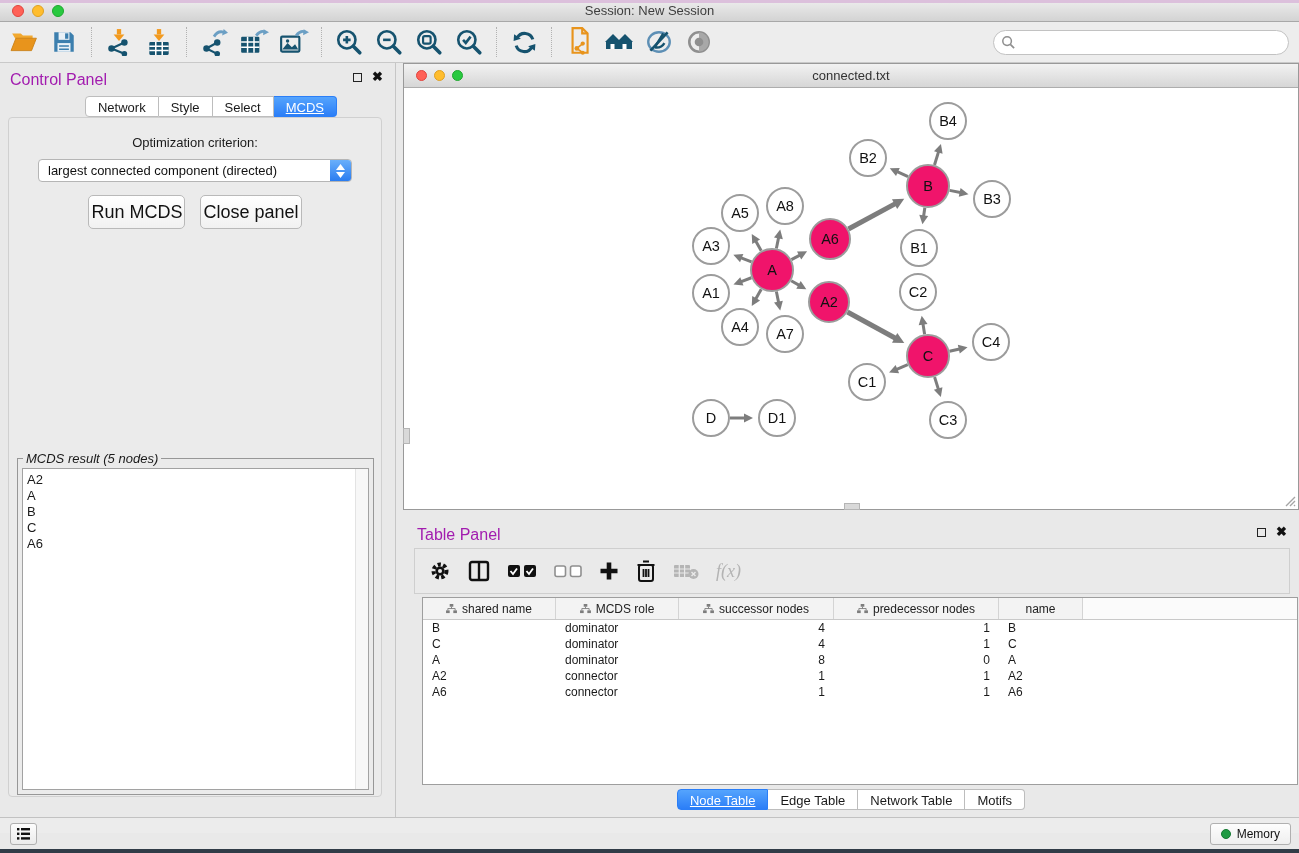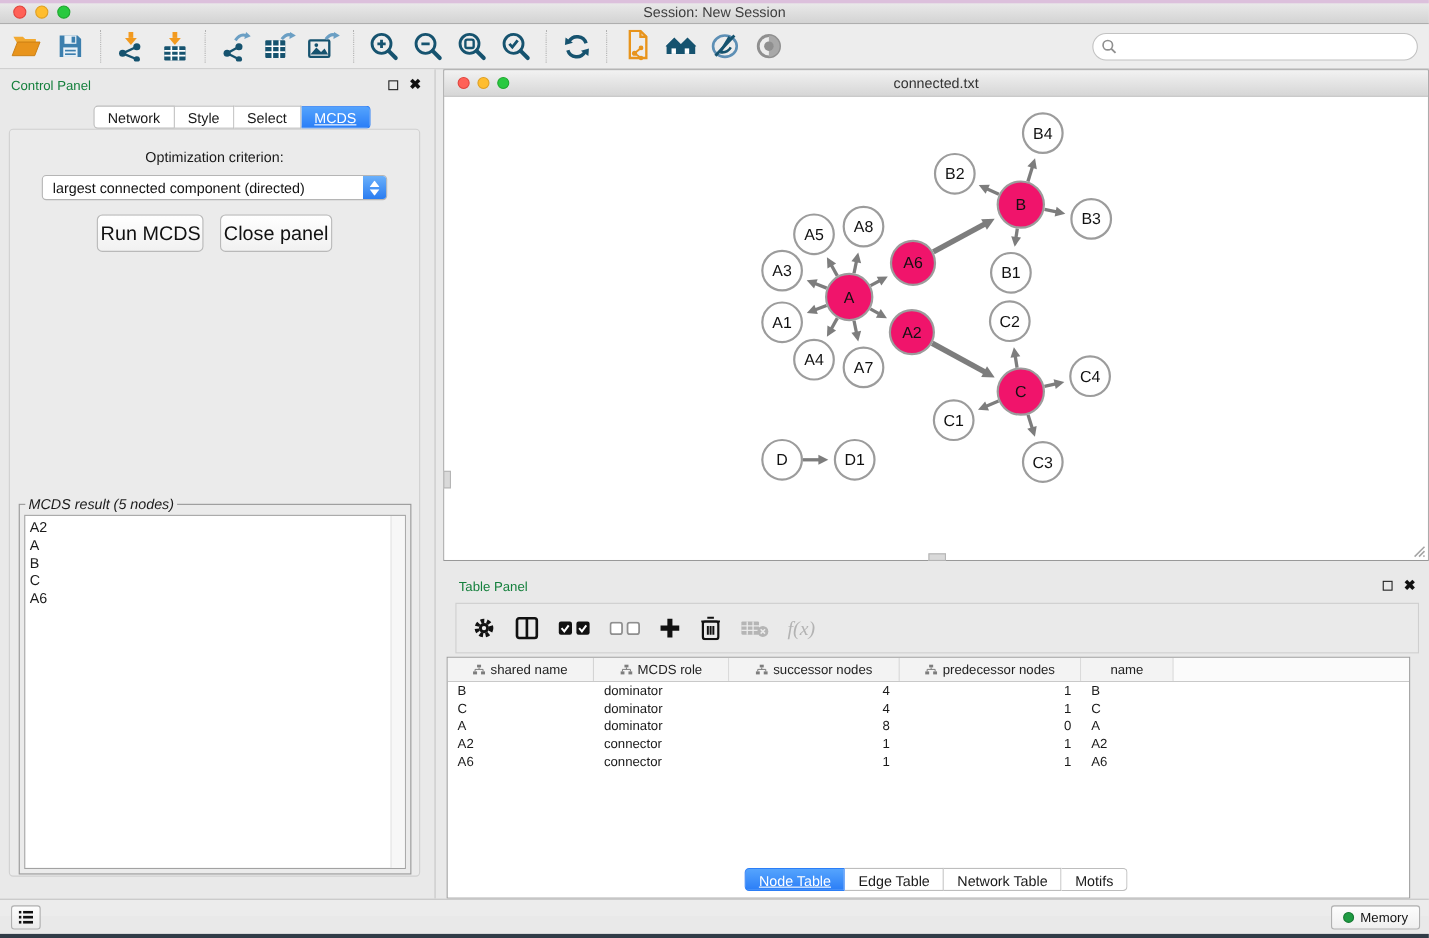--- a/index.html
+++ b/index.html
@@ -22,21 +22,21 @@
     background:#ededed; border-bottom:1px solid #c9c9c9; display:flex; align-items:center; padding-left:4px; }
   .tb-btn { width:40px; height:36px; display:flex; align-items:center; justify-content:center; }
   .tb-sep { width:1px; height:30px; border-left:1px dotted #b2b2b2; margin:0 7px; }
   .search-wrap { position:absolute; right:10px; top:8px; width:296px; height:25px;
     border:1px solid #c2c2c2; border-radius:13px; background:#fff; display:flex; align-items:center; padding-left:7px; }
   .search-wrap input { border:none; outline:none; flex:1; font-size:13px; background:transparent; height:20px; }
 
   
   .control-panel { position:absolute; left:0; top:63px; width:396px; height:754px; background:#e9e9e9; border-right:1px solid #c6c6c6; }
   .panel-head { position:relative; height:30px; }
-  .panel-title { position:absolute; left:10px; top:8px; font-size:12px; color:#15803d; }
+  .panel-title { position:absolute; left:10px; top:8px; font-size:16px; color:#a21caf; }
   .panel-head-icons { position:absolute; right:12px; top:9px; display:flex; gap:10px; align-items:center; }
   .float-box { width:9px; height:9px; border:1.5px solid #222; }
   .close-x { font-size:13px; font-weight:bold; color:#111; line-height:10px; }
 
   .seg-tabs { display:flex; justify-content:center; }
   .seg-tab { padding:2px 12px; height:21px; line-height:17px; background:#fff; border:1px solid #bdbdbd; border-left:none;
     font-size:13px; color:#1a1a1a; }
   .seg-tab:first-child { border-left:1px solid #bdbdbd; border-radius:4px 0 0 4px; }
   .seg-tab:last-child { border-radius:0 4px 4px 0; }
   .seg-tab.active { background:linear-gradient(#55a4fd,#2b7ef7); border-color:#2b7ef7; color:#fff;text-decoration:underline; }
@@ -74,21 +74,21 @@
   .handle-left { position:absolute; left:-1px; top:364px; width:7px; height:16px; background:#d9d9d9; border:1px solid #b5b5b5; }
   .handle-bottom { position:absolute; left:440px; bottom:-1px; width:16px; height:7px; background:#d9d9d9; border:1px solid #b5b5b5; }
 
   
   .table-panel { position:absolute; left:403px; top:519px; width:896px; height:298px; background:#e9e9e9; }
   .tp-head { position:relative; height:28px; }
   .tp-toolbar { position:absolute; left:11px; top:29px; width:876px; height:46px;
     border:1px solid #cfcfcf; background:#eaeaea; display:flex; align-items:center; gap:17px; padding-left:14px; }
   .tp-toolbar .tico { display:flex; align-items:center; justify-content:center; }
   .fx-label { font-family:"Liberation Serif", serif; font-style:italic; font-size:18px; color:#b3b3b3; }
-  .tp-table { position:absolute; left:3px; top:78px; width:876px; height:220px; background:#fff; border:1px solid #9e9e9e; overflow:hidden; }
+  .tp-table { position:absolute; left:19px; top:78px; width:876px; height:188px; background:#fff; border:1px solid #9e9e9e; overflow:hidden; }
   .thead-row { display:flex; height:22px; border-bottom:1px solid #c9c9c9; }
   .th-cell { display:flex; align-items:center; justify-content:center; gap:5px; background:#f3f3f3;
     border-right:1px solid #d4d4d4; font-size:12px; color:#222; }
   .th-cell.filler { background:#fbfbfb; border-right:none; flex:1; }
   .trow { display:flex; height:16px; }
   .td-cell { font-size:12px; line-height:16px; padding:0 9px; white-space:nowrap; overflow:hidden; }
   .tp-tabs { position:absolute; left:0; top:270px; width:100%; }
 
   
   .status-bar { position:absolute; left:0; top:817px; width:1299px; height:16px; background:#ececec; border-top:1px solid #c2c2c2; }

